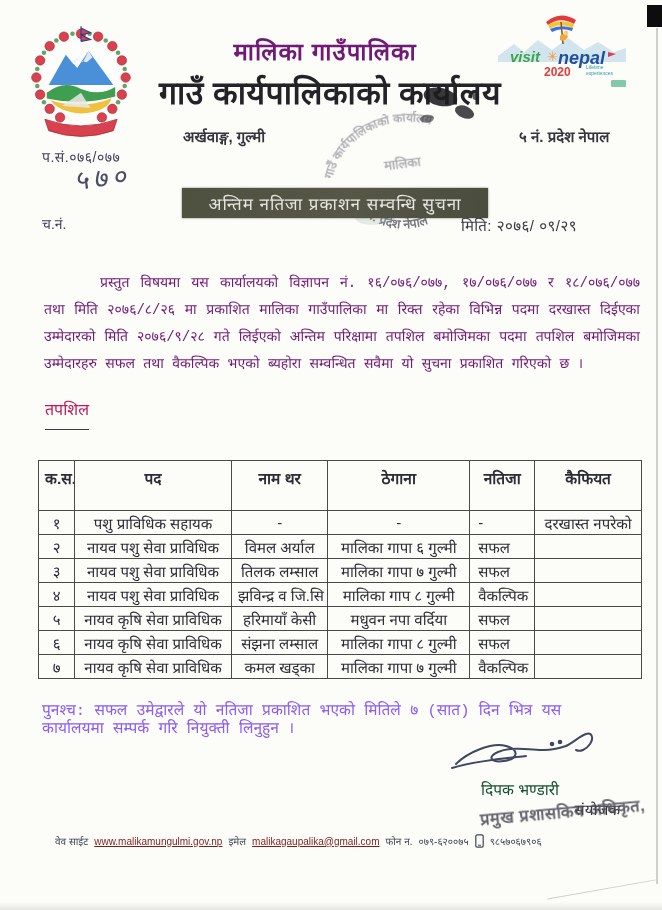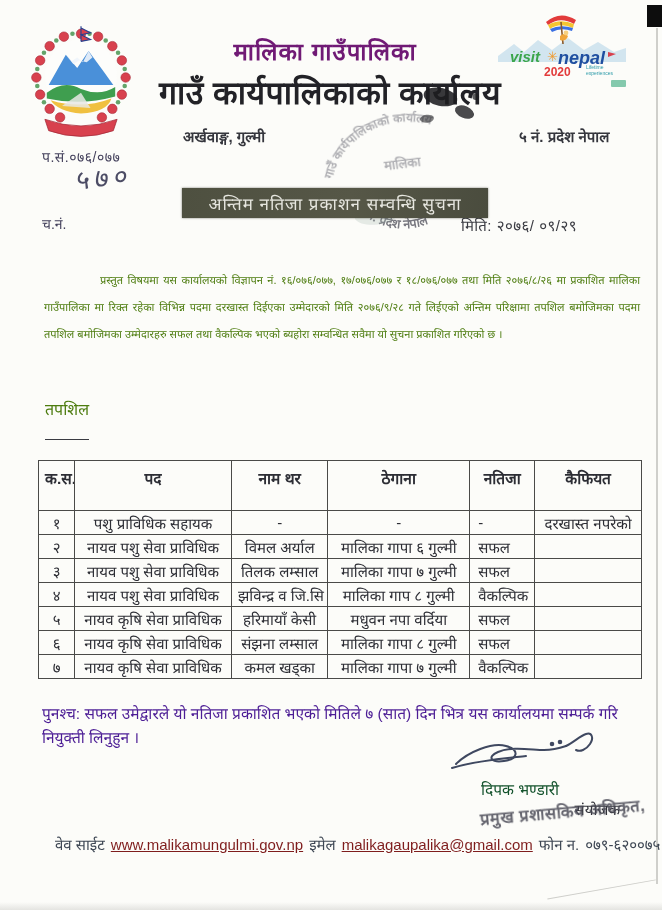--- a/index.html
+++ b/index.html
@@ -36,57 +36,58 @@
     position:absolute;left:182px;top:188px;width:306px;height:30px;
     background:linear-gradient(95deg,#4e5040,#565747 55%,#4a4c3e);
     color:#e6e6df;font-size:17px;display:flex;align-items:center;justify-content:center;
     letter-spacing:1px;box-shadow:0 0 2px rgba(40,40,30,.6);
   }
 
   .stamp{position:absolute;left:300px;top:76px;width:205px;height:170px;transform:rotate(-7deg);pointer-events:none;}
 
   .body-par{
     position:absolute;left:44px;top:256px;width:596px;
-    font-size:11px;line-height:27px;text-align:justify;text-indent:56px;
-    color:#4d7c0f;
+    font-size:14px;line-height:27px;text-align:justify;text-indent:56px;
+    color:#701a75;
+    font-family:Liberation Mono, monospace;
   }
   .tapsil{
-    position:absolute;left:45px;top:398px;font-size:16px;color:#4d7c0f;
-    border-bottom:1.6px solid #3a3b42;padding-bottom:19px;
+    position:absolute;left:45px;top:398px;font-size:16px;color:#be185d;
+    border-bottom:1.6px solid #3a3b42;padding-bottom:9px;
   }
 
   table.results{
     position:absolute;left:38px;top:460px;width:604px;
     border-collapse:collapse;table-layout:fixed;
     font-size:15px;color:#2d2e35;
   }
   table.results th,table.results td{
     border:1.6px solid #4a4a48;padding:1px 6px;overflow:hidden;white-space:nowrap;
   }
   table.results th{height:42px;vertical-align:top;padding-top:6px;font-weight:600;font-size:15.5px;}
   table.results td{height:21px;text-align:center;}
   table.results td.left{text-align:left;padding-left:8px;}
   .c0{width:6%;} .c1{width:26%;} .c2{width:16%;} .c3{width:23.5%;} .c4{width:10.8%;} .c5{width:17.7%;}
 
   .closing-note{
     position:absolute;left:42px;top:686px;width:578px;
-    font-size:15.5px;line-height:24px;color:#4c1d95;
+    font-size:15.5px;line-height:18px;color:#8b5cf6;font-family:Liberation Mono, monospace;
   }
   .signature{position:absolute;left:448px;top:726px;width:170px;height:56px;}
   .sig-name{position:absolute;left:420px;top:778px;width:200px;text-align:center;font-size:15.5px;color:#14532d;}
   .sig-title{position:absolute;left:420px;top:799px;width:200px;text-align:right;font-size:15px;color:#2e2f36;}
   .stamp-title{
     position:absolute;left:470px;top:800px;width:185px;text-align:center;
     font-size:16.5px;font-weight:bold;color:#4a4a56;opacity:.85;
     transform:rotate(-5deg);filter:blur(.3px);letter-spacing:.5px;
   }
 
   .footer-line{
     position:absolute;left:55px;top:834px;width:580px;
-    font-size:15px;color:#3e4754;display:flex;align-items:center;gap:6px;white-space:nowrap;
+    font-size:10px;color:#3e4754;display:flex;align-items:center;gap:6px;white-space:nowrap;
   }
   .footer-line a{color:#7f1d1d;text-decoration:underline;cursor:pointer;}
   .phone-icon-svg{width:9px;height:14px;display:inline-block;}
 </style>
 </head>
 <body>
 
 <div class="page">
 
   <div class="edge-right"></div>

